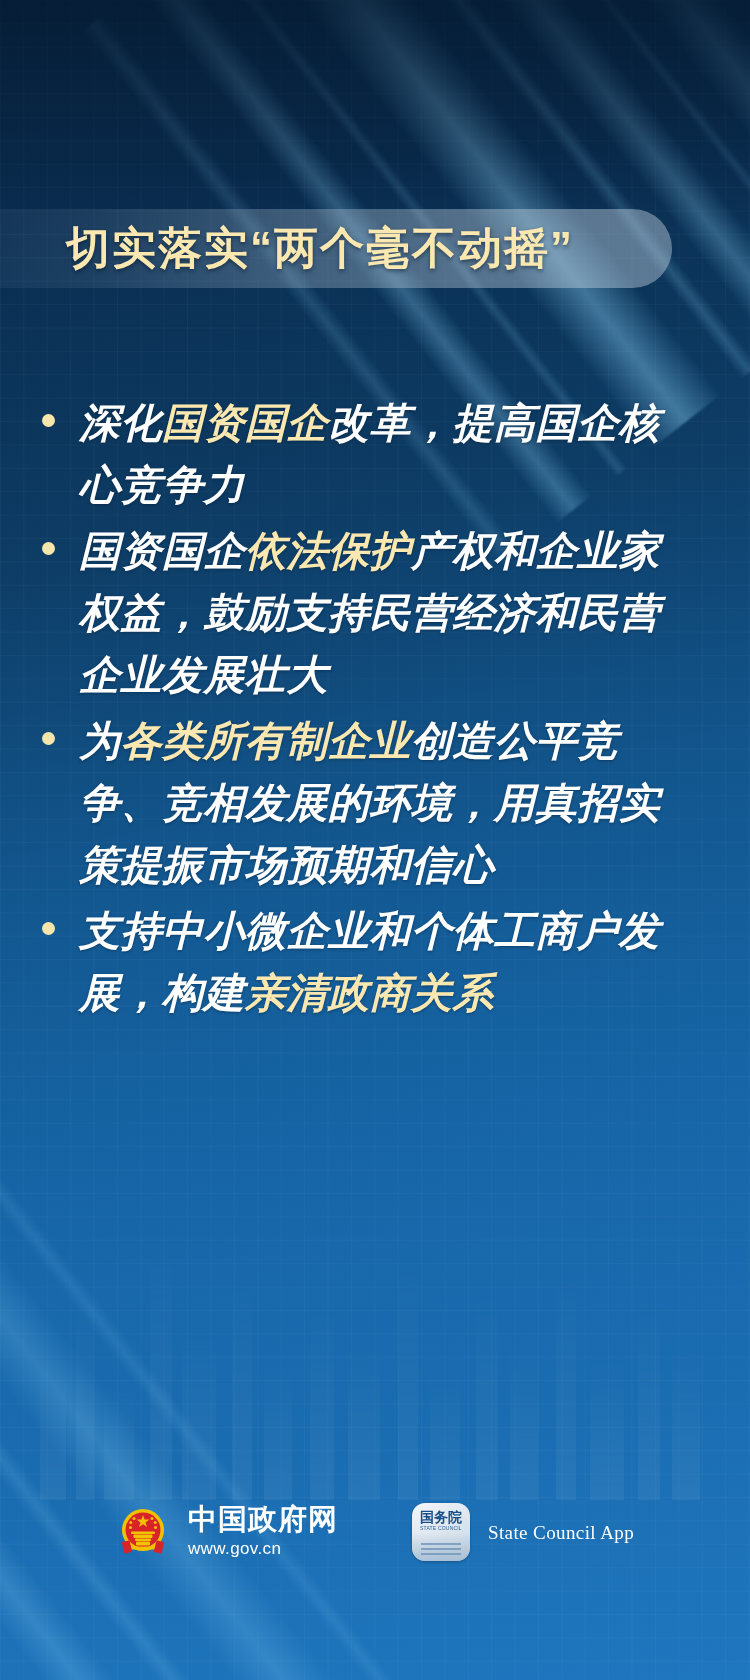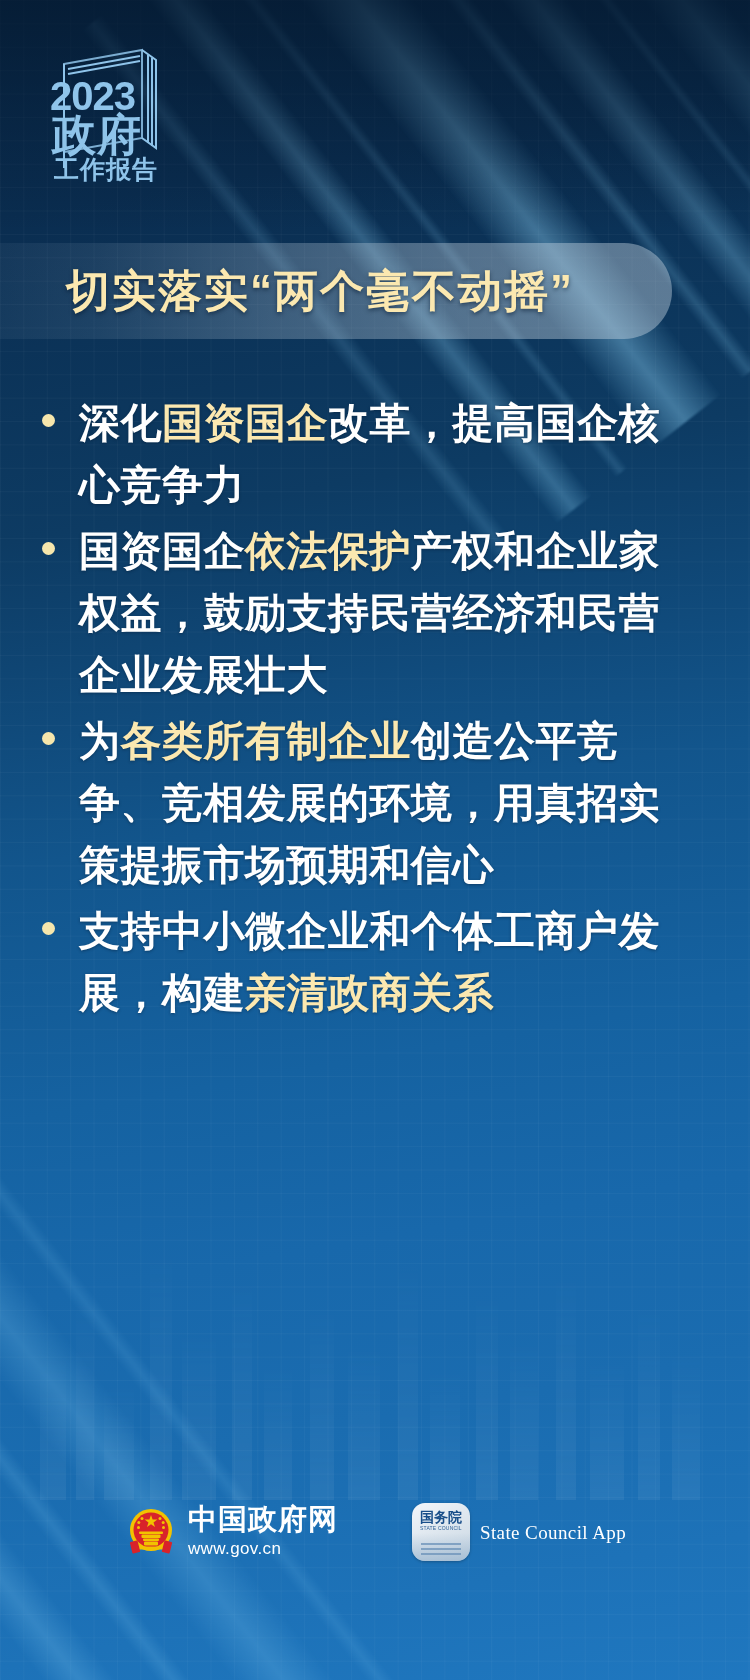--- a/index.html
+++ b/index.html
@@ -97,31 +97,31 @@
   
   .logo-badge {
     position:absolute; left:44px; top:42px;
     width:160px; height:140px;
   }
   .logo-badge svg { display:block; }
 
   
   .title-banner {
     position:absolute; left:0; top:209px;
-    width:672px; height:96px;
+    width:672px; height:79px;
     border-top-right-radius:48px;
     border-bottom-right-radius:48px;
     background:linear-gradient(to right,
         rgba(190,210,228,.06) 0%,
         rgba(190,210,228,.10) 14%,
         rgba(196,212,226,.26) 40%,
         rgba(200,214,226,.38) 68%,
         rgba(202,216,228,.42) 88%,
         rgba(204,218,230,.42) 100%);
-    display:flex; align-items:center;margin-top:34px;
+    display:flex; align-items:center;
   }
   .title-text {
     margin-left:66px;
     font-size:44px;
     font-weight:bold;
     letter-spacing:2px;
     color:#fbe8b0;
     text-shadow:0 2px 4px rgba(3,22,44,.55);
     white-space:nowrap;
   }
@@ -146,33 +146,34 @@
     margin-left:12px;
   }
   .bullet-text {
     flex:1 1 auto;
     font-size:41px;
     line-height:62px;
     color:#ffffff;
     font-weight:600;
     letter-spacing:.5px;
     text-shadow:0 1px 3px rgba(4,26,50,.45);
+    font-style:italic;
   }
   .hl { color:#fbe8b0; }
 
   
   .footer {
     position:absolute; left:0; top:1489px;
     width:750px; height:86px;
     display:flex;
     align-items:center;
     justify-content:center;
     gap:74px;
   }
-  .brand { display:flex; align-items:center; gap:10px; }
+  .brand { display:flex; align-items:center; gap:18px; }
   .brand-emblem { flex:0 0 auto; }
   .brand-words { display:flex; flex-direction:column; justify-content:center; }
   .brand-cn {
     font-size:29px; font-weight:bold; color:#ffffff;
     line-height:1.08; letter-spacing:1px; white-space:nowrap;
   }
   .brand-sub {
     font-size:17px; color:#ffffff; line-height:1.3;
     letter-spacing:.4px; white-space:nowrap; margin-top:2px;
   }
@@ -251,38 +252,20 @@
   <div class="streaks-bl">
     <i></i>
       <i></i>
       <i></i>
       <i></i>
       <i></i>
       <i></i>
       <i></i>
   </div>
 
-  <div class="logo-badge">
-    <svg width="160" height="140" viewBox="0 0 160 140">
-      <g stroke="#8fc4ea" stroke-width="2" fill="none">
-        <path d="M20 22 L20 126"></path>
-        <path d="M20 22 L98 8 L98 96 L20 110 Z" fill="none" opacity=".85"></path>
-        <path d="M24 27 L96 14"></path>
-        <path d="M24 32 L96 19"></path>
-        <path d="M98 8 L112 18 L112 106 L98 96"></path>
-        <path d="M104 13 L104 101"></path>
-        <path d="M108 16 L108 104"></path>
-      </g>
-      <g fill="#8fc4ea" font-family="Liberation Sans, sans-serif">
-        <text x="6" y="68" font-size="40" font-weight="bold" letter-spacing="-1">2023</text>
-      </g>
-      <text x="8" y="108" font-size="44" font-weight="bold" fill="#8fc4ea" letter-spacing="1">政府</text>
-      <text x="10" y="136" font-size="25" font-weight="bold" fill="#8fc4ea" letter-spacing="1">工作报告</text>
-    </svg>
-  </div>
 
   <div class="title-banner">
     <div class="title-text">切实落实“两个毫不动摇”</div>
   </div>
 
   <div class="bullet-list" id="bullet-list">
       <div class="bullet-item">
         <span class="bullet-dot"></span>
         <div class="bullet-text"><span>深化</span><span class="hl">国资国企</span><span>改革，提高国企核心竞争力</span></div>
       </div>

